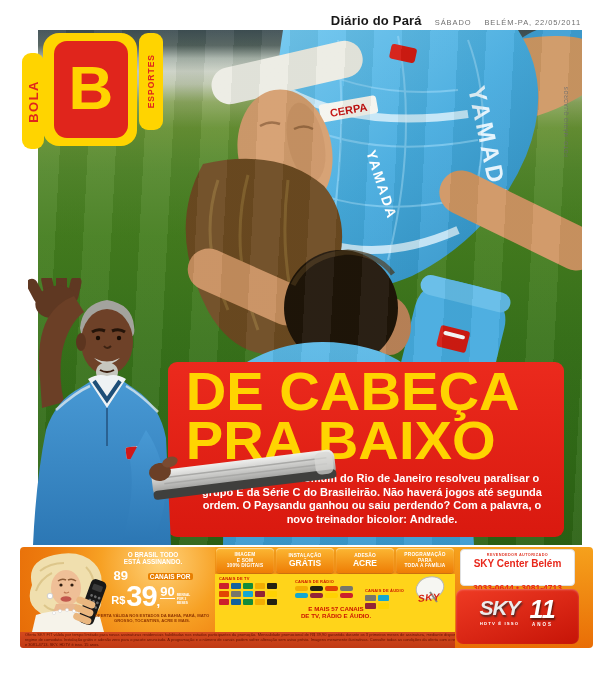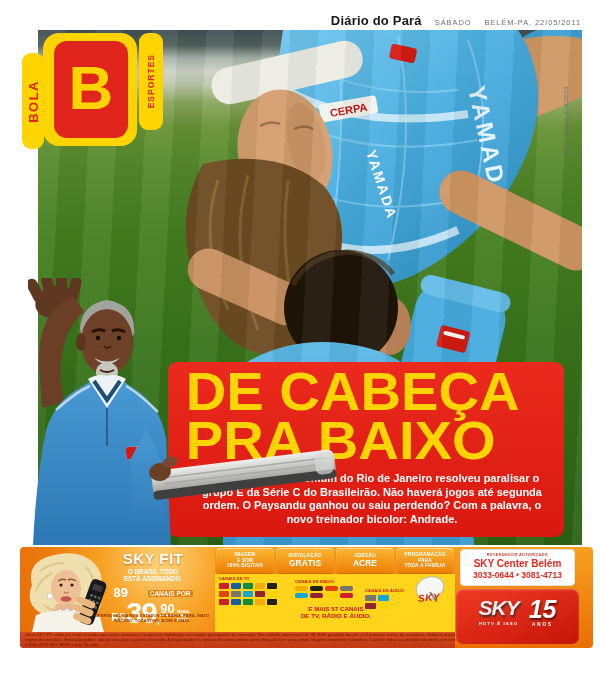--- a/index.html
+++ b/index.html
@@ -77,21 +77,21 @@
   .chips-audio{grid-template-columns:repeat(2,11px)} .chips-audio span{width:11px;height:6px}
   .dish{position:absolute;left:196px;top:2px;width:42px;height:30px}
   .dish svg{position:absolute;left:0;top:0}
   .dish-label{position:absolute;left:7px;top:16px;font-size:10px;font-style:italic;font-weight:bold;color:#d42315;letter-spacing:.5px;transform:rotate(-5deg)}
   .more{position:absolute;left:58px;top:31px;width:126px;text-align:center;font-size:6.2px;line-height:7.4px;color:#cc1400}
 
   .ad-right{position:absolute;left:435px;top:0;width:138px;height:101px;background:linear-gradient(180deg,#f6a11c,#e96e06);z-index:2;border-radius:0 4px 4px 0}
   .dealer-box{position:absolute;left:5px;top:2px;width:115px;height:37px;background:#fff;border-radius:4px;text-align:center;padding-top:3px;box-sizing:border-box;border:1px solid #e0e0e0}
   .dealer-label{font-size:3.8px;color:#e03a2a;letter-spacing:.4px}
   .dealer-name{font-size:10px;color:#e8281c;margin-top:1px}
-  .dealer-phones{font-size:8.5px;color:#e8281c;margin-top:1px}
+  .dealer-phones{font-size:8.5px;color:#e8281c;margin-top:14px}
   .sky-box{position:absolute;left:1px;top:42px;width:123px;height:55px;background:linear-gradient(160deg,#ef3b24,#c61407);border-radius:7px;box-shadow:inset 0 1px 2px rgba(255,255,255,.3)}
   .sky-row{display:flex;justify-content:center;gap:10px;margin-top:9px}
   .sky-col{display:flex;flex-direction:column;align-items:center}
   .sky-word{font-size:21px;font-weight:bold;font-style:italic;color:#ececec;text-shadow:1px 2px 2px rgba(40,40,40,.8);letter-spacing:-1px;line-height:20px}
   .sky-tag{font-size:4.3px;color:#fff;letter-spacing:1.1px;margin-top:3px}
   .sky-num{font-size:25px;font-style:italic;font-weight:bold;color:#fff;text-shadow:1px 2px 2px rgba(60,20,10,.8);line-height:22px}
   .sky-anos{font-size:4.5px;color:#fff;letter-spacing:2px;margin-top:2px}
 
   .fineprint{position:absolute;left:0;top:85px;width:560px;height:16px;background:linear-gradient(180deg,#d4491e,#c03a14);color:#641200;font-size:4px;line-height:4.8px;font-weight:normal;padding:1px 5px;box-sizing:border-box;text-align:justify;overflow:hidden;border-radius:0 0 3px 3px;z-index:1}
 </style>
@@ -301,21 +301,20 @@
             <circle cx="73" cy="61" r="2.6" fill="#c03a2a"></circle>
           </g>
           <g fill="#eab77f">
             <rect x="56" y="48" width="20" height="7" rx="3.5" transform="rotate(22 66 51)"></rect>
             <rect x="54" y="56" width="20" height="7" rx="3.5" transform="rotate(22 64 59)"></rect>
             <rect x="53" y="64" width="19" height="7" rx="3.5" transform="rotate(22 62 67)"></rect>
           </g>
         </g>
       </svg>
       <div class="ad-copy">
-        <div class="ad-title">SKY FIT</div>
         <div class="ad-sub">
           <span>O BRASIL TODO</span><br>
           <span>ESTÁ ASSINANDO.</span>
         </div>
         <div class="ad-chcount">
           <b class="n89">89</b>
           <span class="chip-label">CANAIS POR</span>
         </div>
         <div class="ad-price">
           <span class="cur">R$</span>
@@ -414,21 +413,21 @@
         <div class="dealer-name">SKY Center Belém</div>
         <div class="dealer-phones">3033-0644 • 3081-4713</div>
       </div>
       <div class="sky-box">
         <div class="sky-row">
           <div class="sky-col">
             <span class="sky-word">SKY</span>
             <span class="sky-tag">HDTV É ISSO</span>
           </div>
           <div class="sky-col">
-            <span class="sky-num">15</span>
+            <span class="sky-num">11</span>
             <span class="sky-anos">ANOS</span>
           </div>
         </div>
       </div>
     </div>
   </section>
 
 </div>
 
 </body></html>

